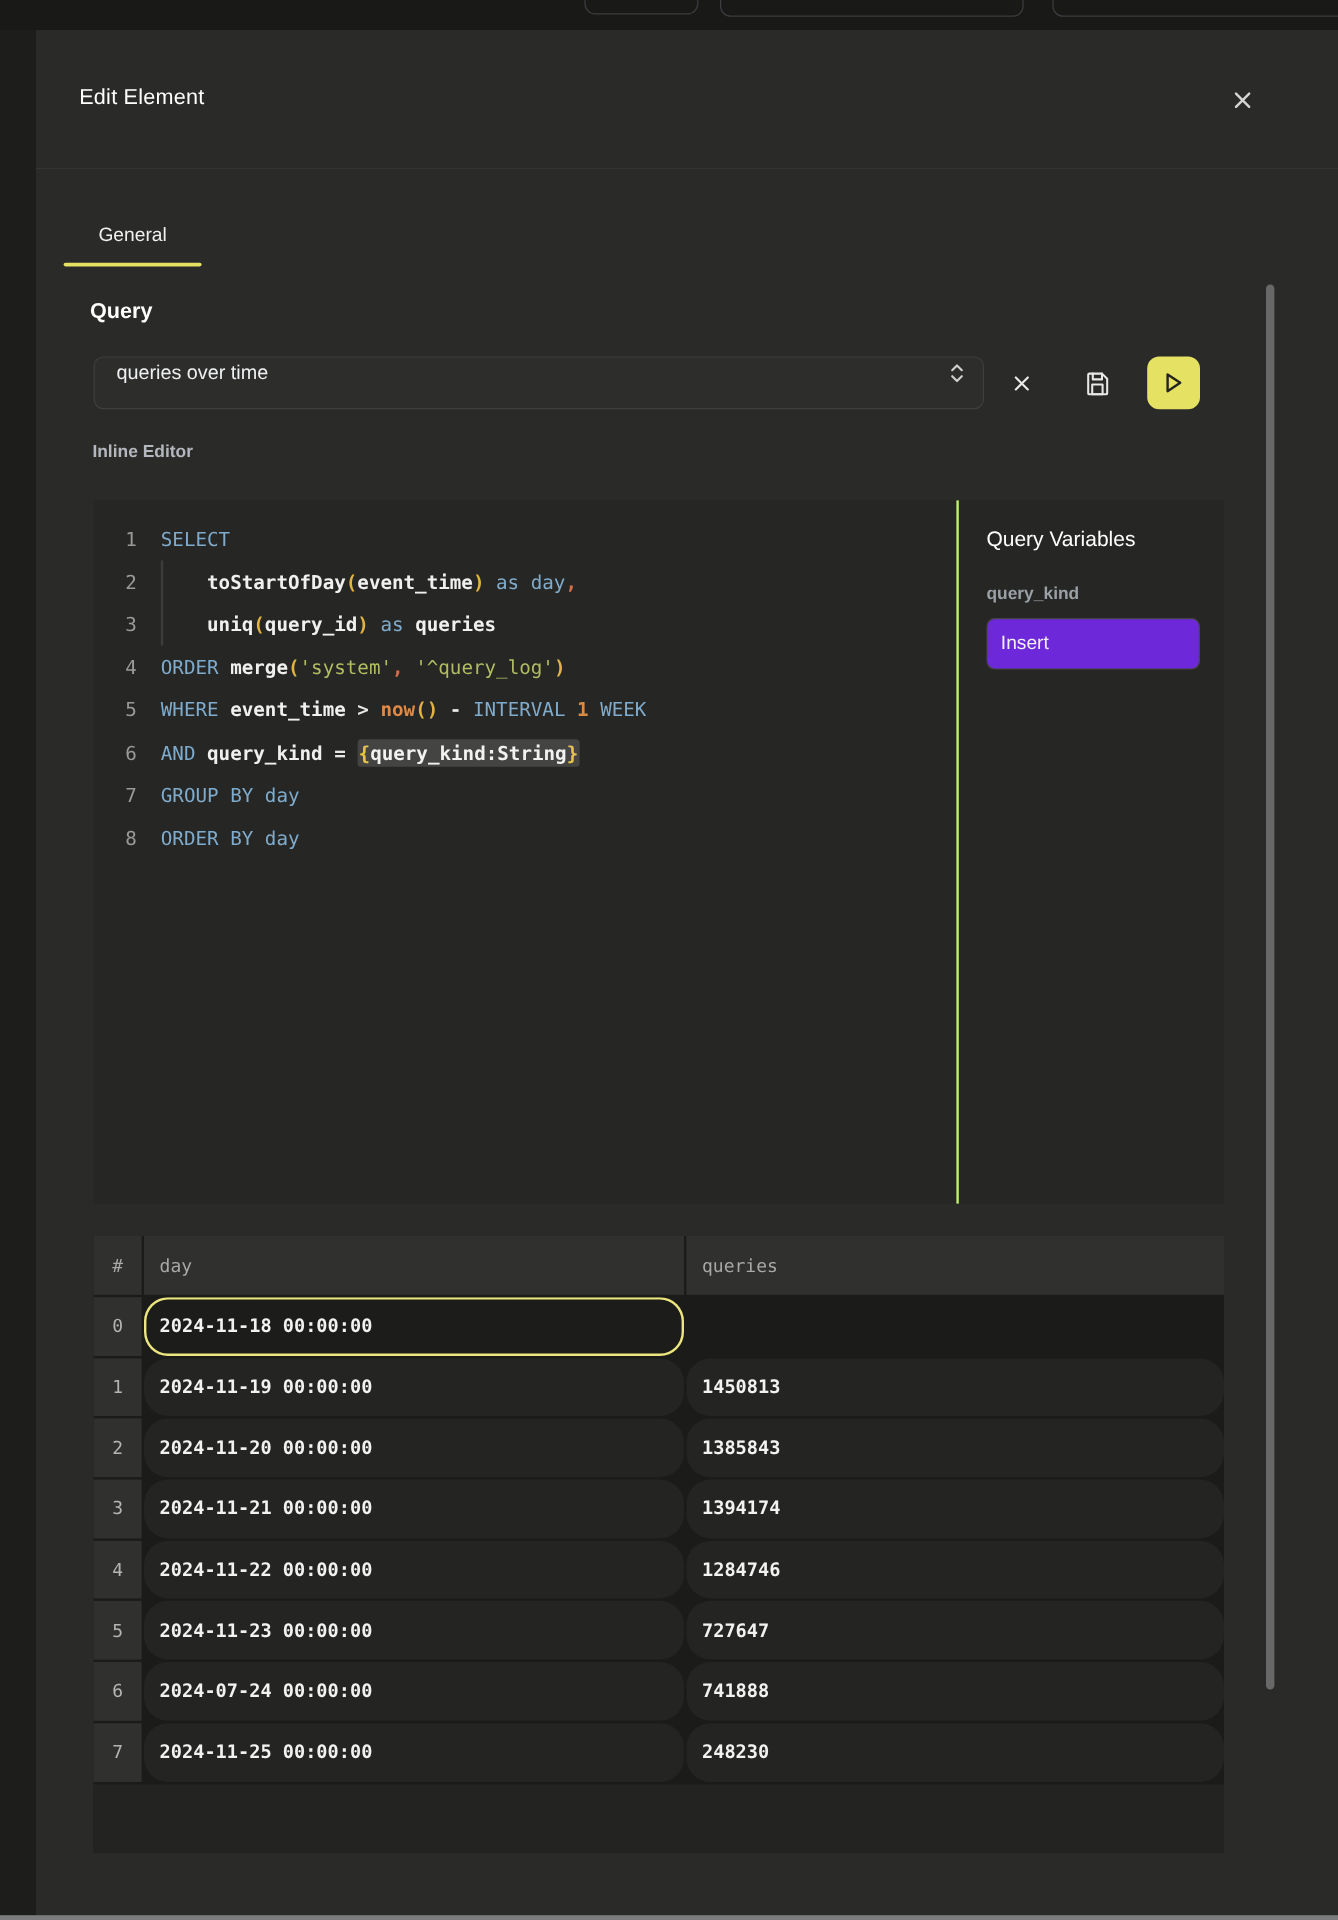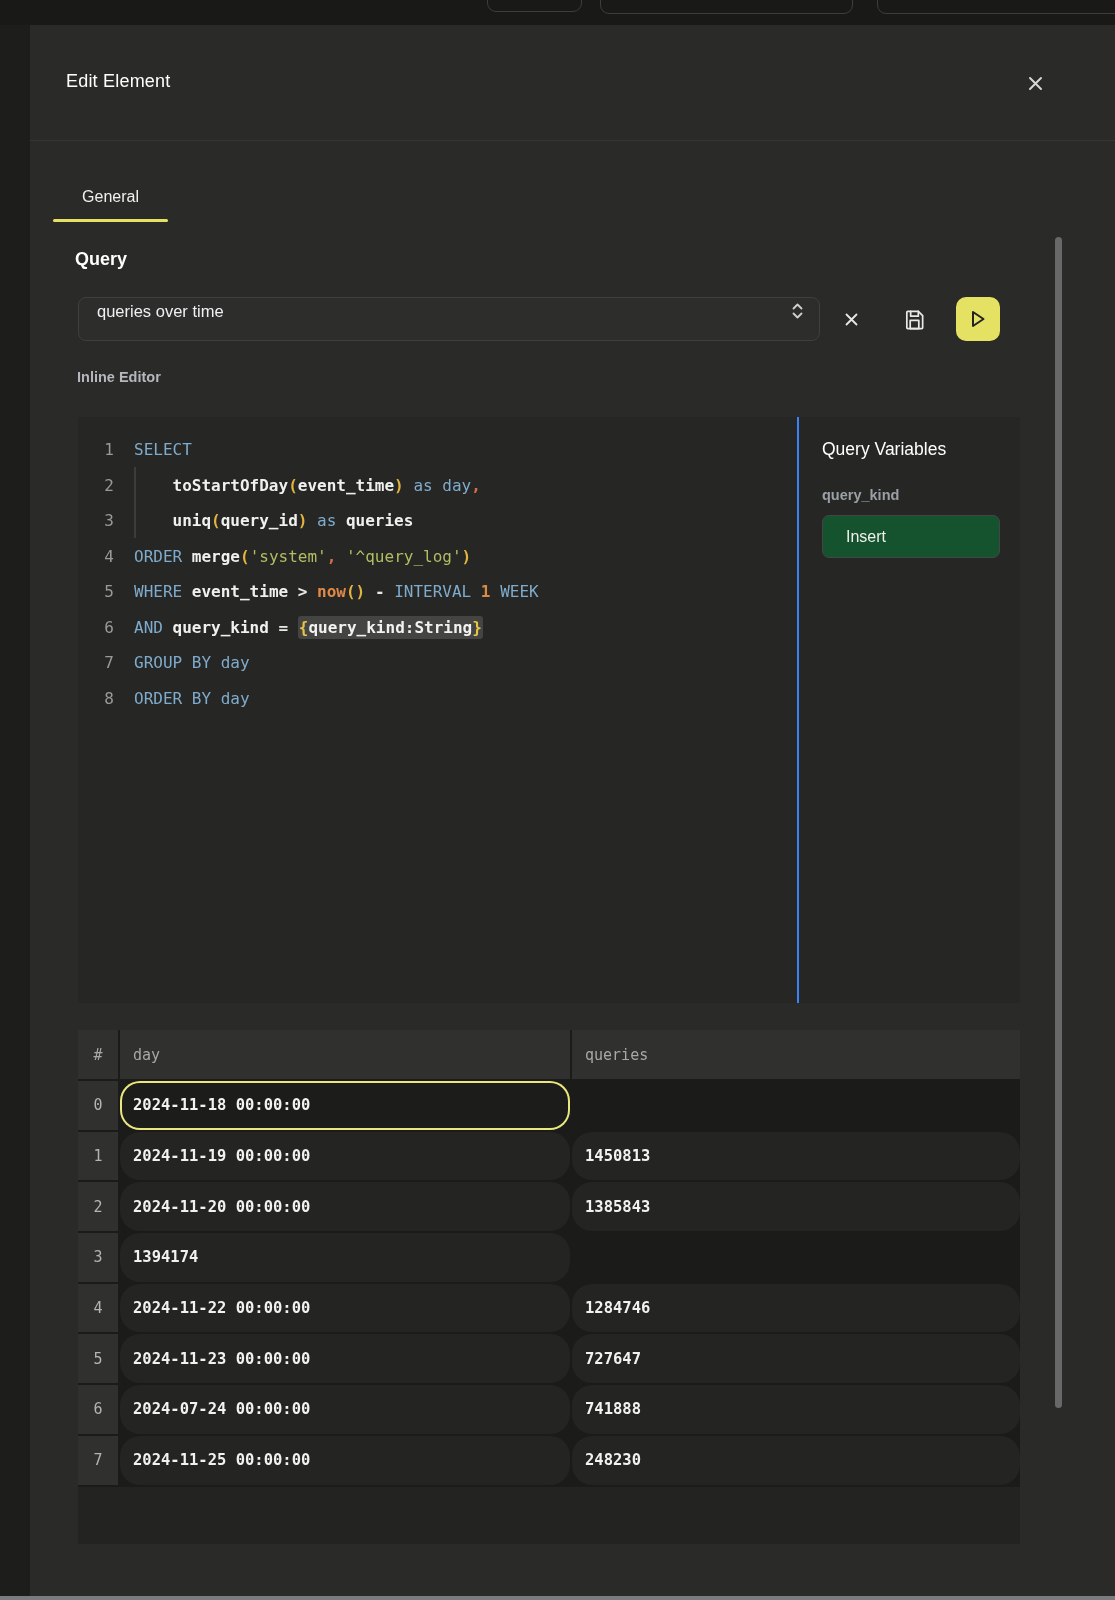--- a/index.html
+++ b/index.html
@@ -57,25 +57,25 @@
   .tok-st { color:#b2bd62; font-weight:500; }
   .tok-fn { color:#e08a48; font-weight:700; }
   .tok-nu { color:#d98a45; font-weight:600; }
   .tok-cm { color:#d96f4a; font-weight:700; }
   .tok-op { color:#e8e8e6; font-weight:600; }
   .param { background:#444442; border-radius:3px; padding:2px 1px; }
   .param .brace { color:#e6c44a; font-weight:700; }
   .param .pbody { color:#f2f2f0; font-weight:700; }
 
   
-  .qv-panel { position:absolute; left:719px; top:0; width:223px; height:100%; border-left:2px solid #3b82f6; padding:22px 0 0 23px; }
+  .qv-panel { position:absolute; left:719px; top:0; width:223px; height:100%; border-left:2px solid #bef264; padding:22px 0 0 23px; }
   .qv-heading { font-size:17.5px; font-weight:500; color:#ffffff; }
   .qv-varname { margin-top:27px; font-size:14.5px; font-weight:600; color:#9aa0a6; }
-  .qv-insert { margin-top:12px; width:178px; height:43px; background:#14532d; border:1px solid #454543; border-radius:7px;
-               color:#f0f0ee; font-size:16px; font-family:inherit; text-align:left; padding-left:23px; cursor:pointer; display:block; }
+  .qv-insert { margin-top:12px; width:178px; height:43px; background:#6d28d9; border:1px solid #454543; border-radius:7px;
+               color:#f0f0ee; font-size:16px; font-family:inherit; text-align:left; padding-left:11px; cursor:pointer; display:block; }
 
   
   .scrollbar { position:absolute; left:1025px; top:212px; width:7px; height:1171px; background:#686868; border-radius:4px; cursor:pointer; }
 
   
   .rtable { position:absolute; left:48px; top:1005px; width:942px; display:flex; flex-direction:column; gap:2px; background:#1b1b19; }
   .trow { display:grid; grid-template-columns:40px 450px 448px; gap:2px; height:48.7px; }
   .trow.thead { height:49px; }
   .cell { display:flex; align-items:center; font-family:"DejaVu Sans Mono",monospace; }
   .c-h   { background:#30302e; color:#a8a8a6; font-size:15px; padding-left:13px; }
@@ -214,20 +214,21 @@
             <div class="cell c-data">2024-11-19 00:00:00</div>
             <div class="cell c-data">1450813</div>
           </div>
           <div class="trow">
             <div class="cell c-idx">2</div>
             <div class="cell c-data">2024-11-20 00:00:00</div>
             <div class="cell c-data">1385843</div>
           </div>
           <div class="trow">
             <div class="cell c-idx">3</div>
+            <div class="cell c-data">2024-11-21 00:00:00</div>
             <div class="cell c-data">1394174</div>
           </div>
           <div class="trow">
             <div class="cell c-idx">4</div>
             <div class="cell c-data">2024-11-22 00:00:00</div>
             <div class="cell c-data">1284746</div>
           </div>
           <div class="trow">
             <div class="cell c-idx">5</div>
             <div class="cell c-data">2024-11-23 00:00:00</div>

